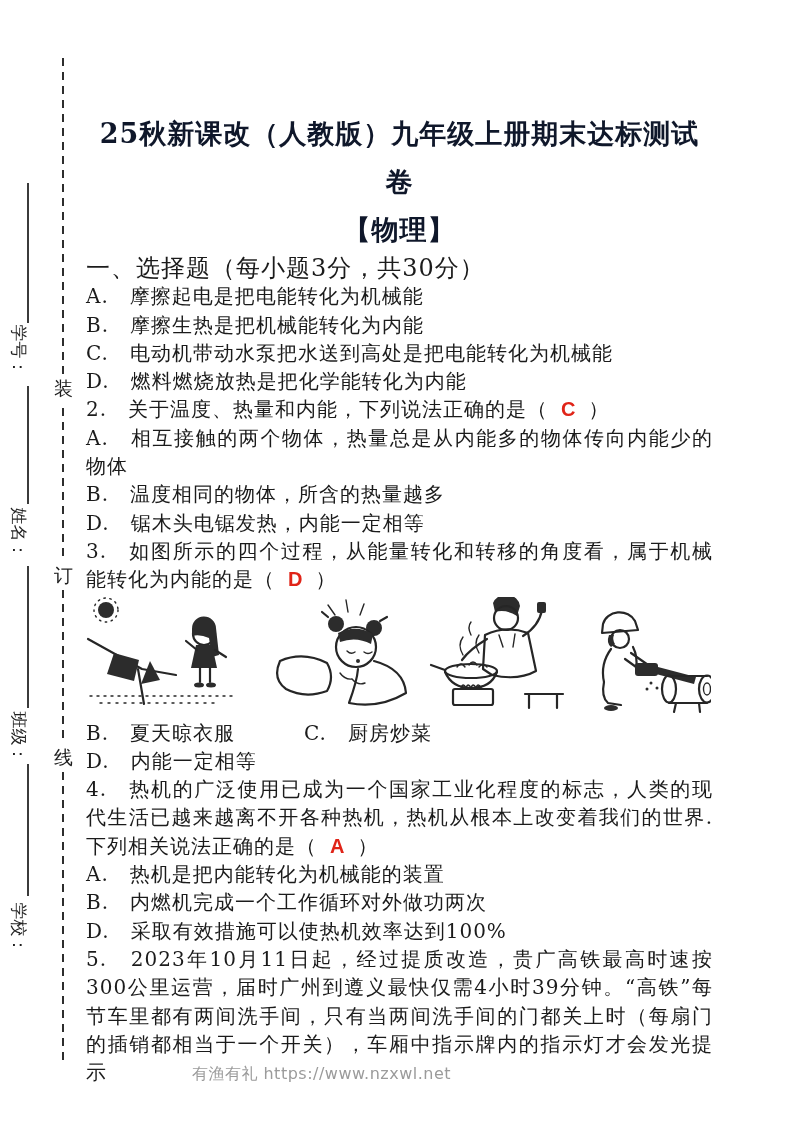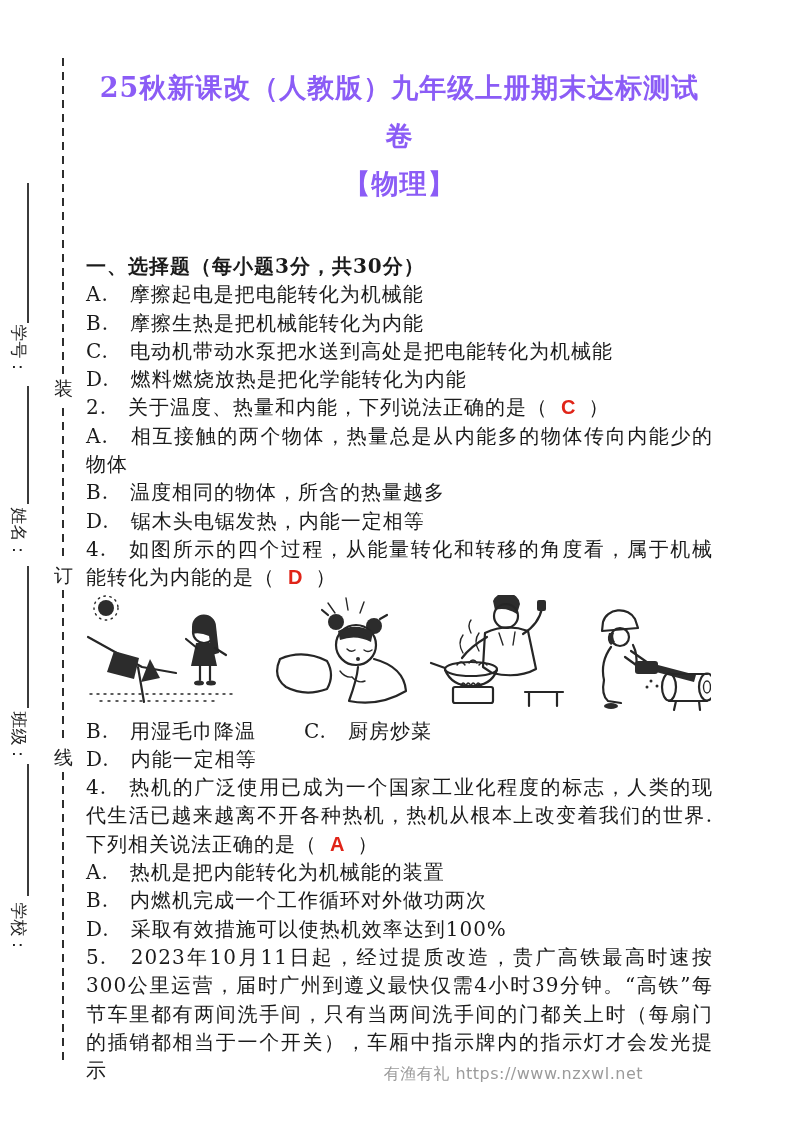--- a/index.html
+++ b/index.html
@@ -45,29 +45,28 @@
   .ml-0 { top: 339px; }
   .ml-1 { top: 522px; }
   .ml-2 { top: 726px; }
   .ml-3 { top: 917px; }
 
   
   .content {
     position: absolute; left: 86px; top: 0; width: 627px;
   }
   .exam-title {
-    margin-top: 64px;
+    margin-top: 110px;
     text-align: center; font-weight: bold;
-    font-size: 27px; line-height: 48px; color: #8b5cf6;
+    font-size: 27px; line-height: 48px; color: #0f172a;
     letter-spacing: 1px;
   }
   .section-heading {
-    font-size: 20px; font-weight: bold; line-height: 28.3px;
+    font-size: 24px; font-weight: normal; line-height: 28.3px;
     letter-spacing: 1px;
-    margin-top: 44px;
   }
   .qtext {
     font-size: 20px; line-height: 28.3px;
     letter-spacing: 1px;
     text-align: justify; text-justify: inter-character;
     color: #1b1b1b;
   }
   .ans {
     color: #e02418;
     font-family: "Liberation Sans", sans-serif;
@@ -81,21 +80,21 @@
     display: flex; justify-content: space-between; align-items: flex-end;
     height: 124px; margin-top: 1px; padding-right: 2px;
   }
   .fig svg { display: block; }
   .sk  { stroke: #262626; stroke-width: 2.2; fill: none; stroke-linecap: round; stroke-linejoin: round; }
   .skf { fill: #2c2c2c; stroke: none; }
   .skt { stroke: #262626; stroke-width: 1.4; fill: none; stroke-linecap: round; }
 
   .watermark {
     position: absolute; left: 0; top: 1064px; width: 643px;
-    text-align: right;
+    text-align: center;
     font-family: "DejaVu Sans", "Liberation Sans", sans-serif;
     font-size: 16px; letter-spacing: 0.5px; color: #9b9b9b;
   }
 </style>
 </head>
 <body>
 
 <aside>
   <div class="fill-line fl-0"></div>
   <div class="fill-line fl-1"></div>
@@ -127,21 +126,21 @@
   </section>
 
   <section>
     <p class="qtext"><span>2.　关于温度、热量和内能，下列说法正确的是（</span><span class="ans">C</span><span>）</span></p>
     <p class="qtext">A.　相互接触的两个物体，热量总是从内能多的物体传向内能少的物体</p>
     <p class="qtext">B.　温度相同的物体，所含的热量越多</p>
     <p class="qtext">D.　锯木头电锯发热，内能一定相等</p>
   </section>
 
   <section>
-    <p class="qtext"><span>4.　如图所示的四个过程，从能量转化和转移的角度看，属于机械能转化为内能的是（</span><span class="ans">D</span><span>）</span></p>
+    <p class="qtext"><span>3.　如图所示的四个过程，从能量转化和转移的角度看，属于机械能转化为内能的是（</span><span class="ans">D</span><span>）</span></p>
 
     <div class="illustrations">
 
       <div class="fig">
         <svg width="178" height="122" viewBox="0 0 178 122">
           <circle class="skf" cx="20" cy="13" r="8"></circle>
           <circle class="skt" cx="20" cy="13" r="12" stroke-dasharray="1.5 4.5"></circle>
           <path class="sk" d="M2,42 L56,72 L90,78"></path>
           <path class="skf" d="M28,56 l-7,21 l27,7 l5,-21 z"></path>
           <path class="skf" d="M64,64 l-9,23 l19,-4 z"></path>
@@ -211,21 +210,21 @@
           <ellipse class="skt" cx="128" cy="92" rx="3.5" ry="6"></ellipse>
           <path class="sk" d="M97,106 l-2,9 M120,106 l1,9"></path>
           <circle class="skf" cx="72" cy="86" r="1.5"></circle>
           <circle class="skf" cx="78" cy="91" r="1.5"></circle>
           <circle class="skf" cx="68" cy="92" r="1.5"></circle>
         </svg>
       </div>
     </div>
 
     <div class="opt-grid">
-      <p class="qtext">B.　用湿毛巾降温</p>
+      <p class="qtext">B.　夏天晾衣服</p>
       <p class="qtext">C.　厨房炒菜</p>
       <p class="qtext">D.　内能一定相等</p>
     </div>
   </section>
 
   <section>
     <p class="qtext"><span>4.　热机的广泛使用已成为一个国家工业化程度的标志，人类的现代生活已越来越离不开各种热机，热机从根本上改变着我们的世界. 下列相关说法正确的是（</span><span class="ans">A</span><span>）</span></p>
     <p class="qtext">A.　热机是把内能转化为机械能的装置</p>
     <p class="qtext">B.　内燃机完成一个工作循环对外做功两次</p>
     <p class="qtext">D.　采取有效措施可以使热机效率达到100%</p>

